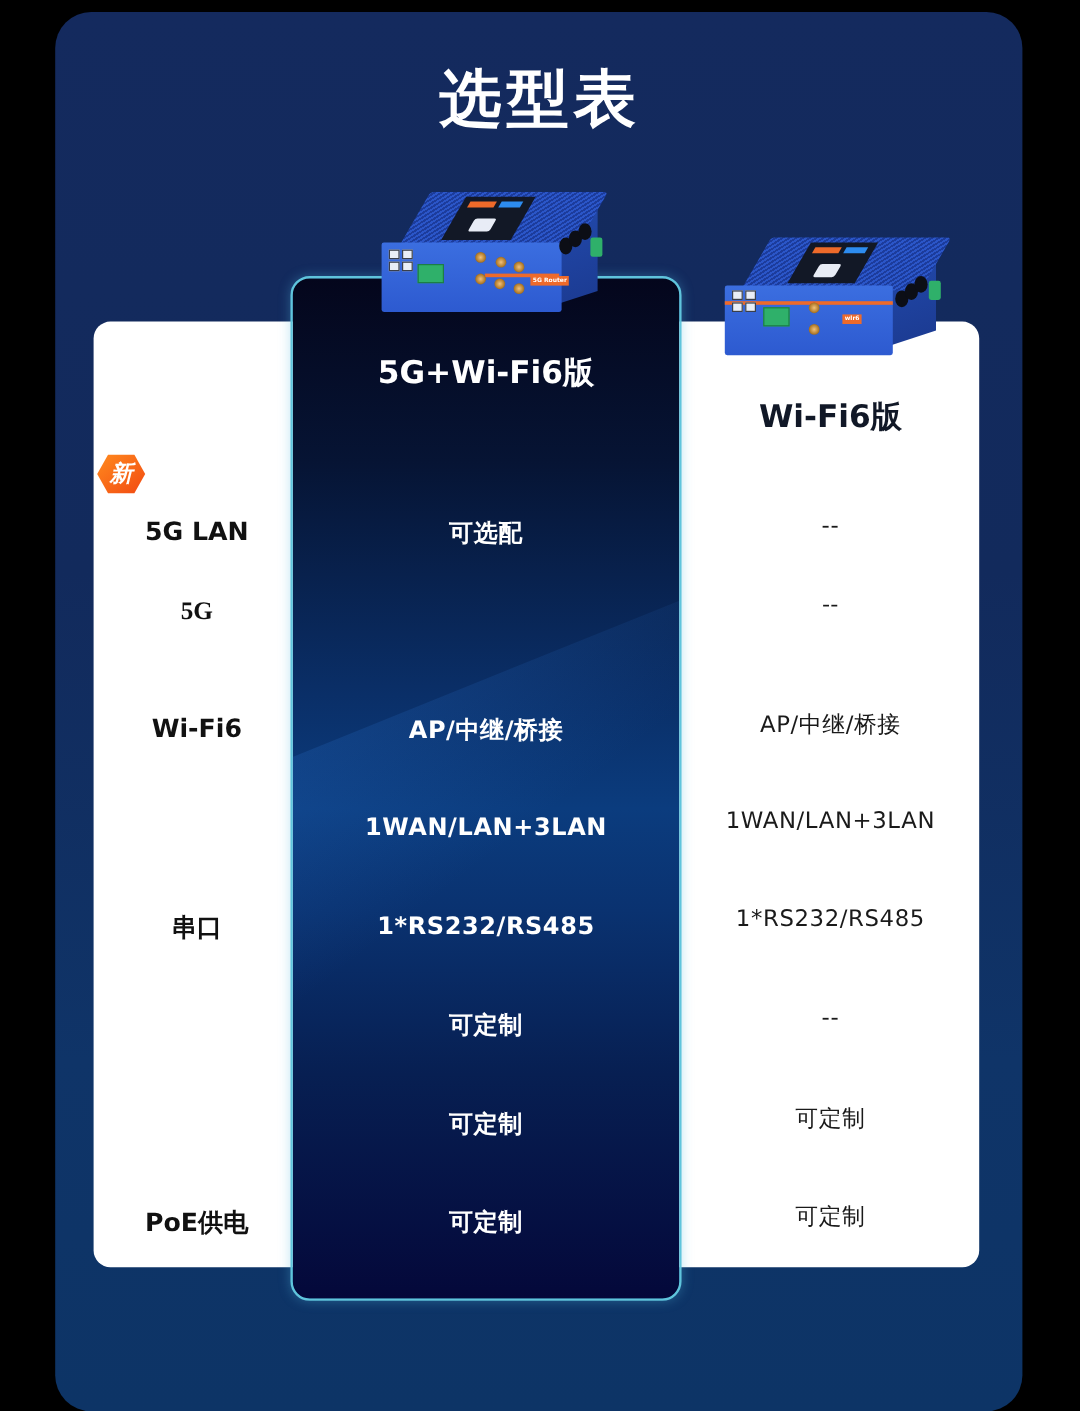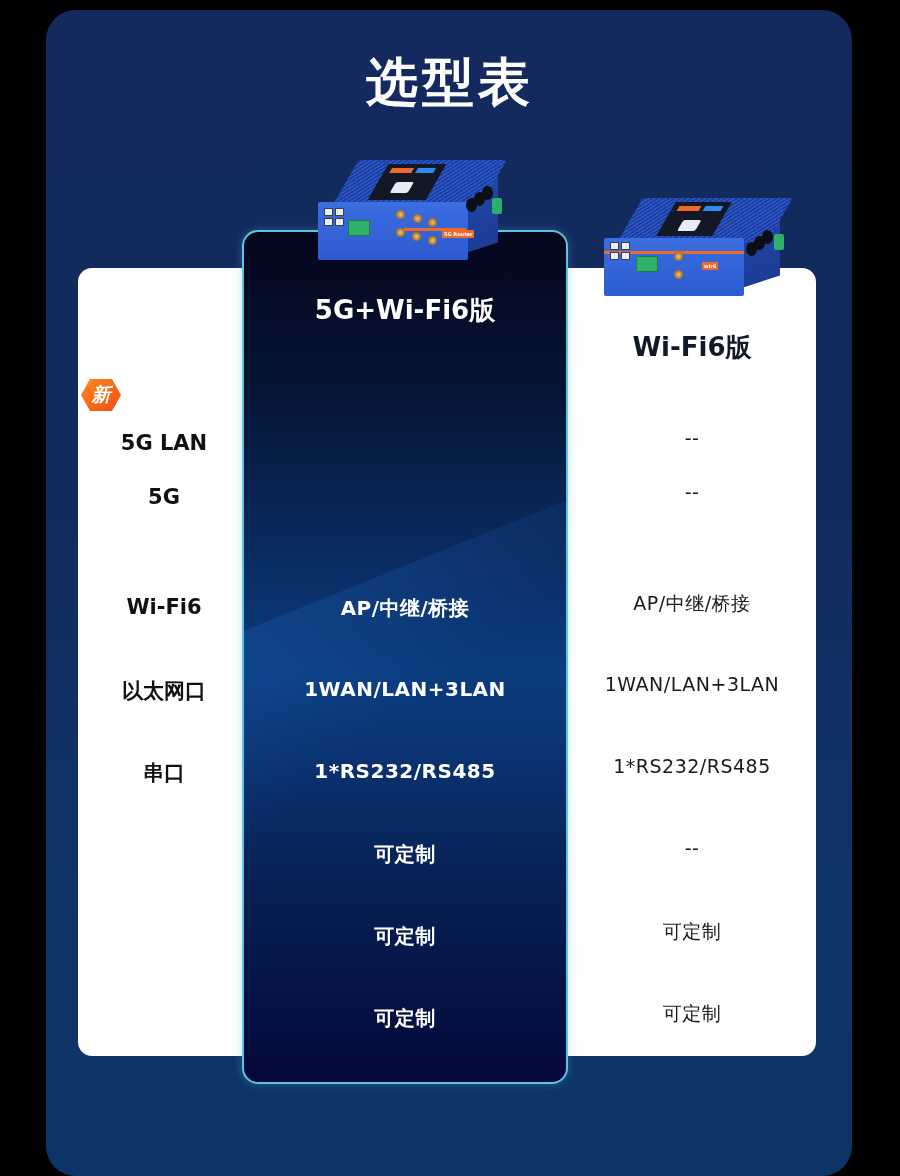--- a/index.html
+++ b/index.html
@@ -168,45 +168,46 @@
         <stop offset="1" stop-color="#f24a12"></stop>
       </linearGradient>
     </defs>
     <path d="M10 1 H32 L41 17 L32 33 H10 L1 17 Z" fill="url(#bg)"></path>
   </svg>
   <span>新</span>
 </div>
 
 <div class="row" style="top:404px;">
   <div class="cell feat">5G LAN</div>
+  <div class="cell mid">可选配</div>
   <div class="cell right" style="top:-4px;">--</div>
 </div>
-<div class="row" style="top:458px;">
+<div class="row" style="top:470px;font-family:Liberation Serif, serif;">
   <div class="cell feat">5G</div>
   <div class="cell right" style="top:-4px;">--</div>
 </div>
 <div class="row" style="top:568px;padding-left:40px;">
   <div class="cell feat">Wi-Fi6</div>
   <div class="cell mid">AP/中继/桥接</div>
   <div class="cell right" style="top:-4px;">AP/中继/桥接</div>
 </div>
 <div class="row" style="top:650px;">
-  <div class="cell feat">以太网口</div>
   <div class="cell mid">1WAN/LAN+3LAN</div>
   <div class="cell right" style="top:-4px;">1WAN/LAN+3LAN</div>
 </div>
 <div class="row" style="top:732px;text-decoration:underline;">
   <div class="cell feat">串口</div>
   <div class="cell mid">1*RS232/RS485</div>
   <div class="cell right" style="top:-4px;">1*RS232/RS485</div>
 </div>
 <div class="row" style="top:814px;">
   <div class="cell mid">可定制</div>
   <div class="cell right" style="top:-4px;">--</div>
 </div>
 <div class="row" style="top:896px;">
   <div class="cell mid">可定制</div>
   <div class="cell right" style="top:-4px;">可定制</div>
 </div>
 <div class="row" style="top:978px;">
+  <div class="cell feat">PoE供电</div>
   <div class="cell mid">可定制</div>
   <div class="cell right" style="top:-4px;">可定制</div>
 </div>
 
 </body></html>

